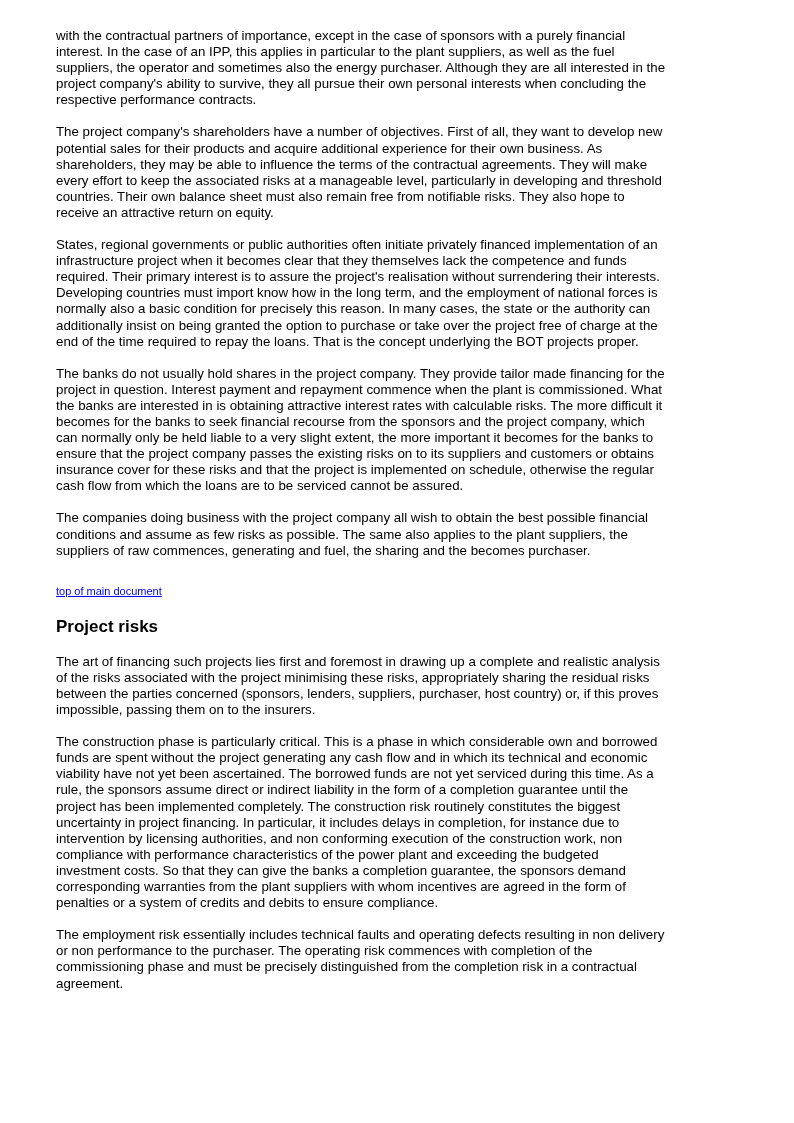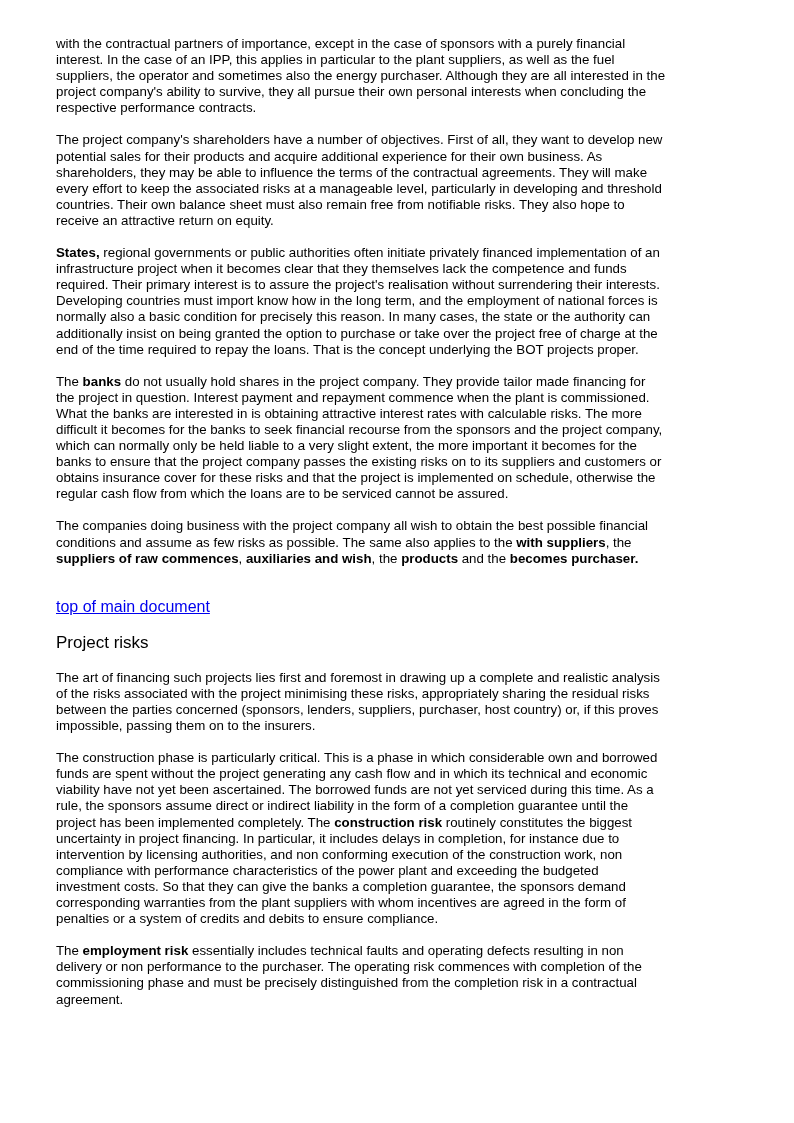--- a/index.html
+++ b/index.html
@@ -15,38 +15,38 @@
       font-family: "Liberation Sans", sans-serif;
       color: #000000;
     }
     .page {
       position: absolute;
       left: 56px;
       top: 24px;
       width: 610px;
     }
     p {
-      margin: 12px 0 16px 0;
+      margin: 4px 0 16px 0;
       font-size: 13.3px;
       line-height: 16.1px;
     }
     b {
-      font-weight: bold;
+      font-weight: normal;
     }
     a.toplink {
       display: inline-block;
       color: #0000ee;
       text-decoration: underline;
-      font-size: 16px;
+      font-size: 11px;
       line-height: 16.1px;
-      margin: 16px 0 14px 0;
+      margin: 8px 0 14px 0;
     }
     h2 {
       font-size: 17px;
-      font-weight: normal;
+      font-weight: bold;
       margin: 4px 0 17px 0;
       line-height: 20px;
     }
   </style>
 </head>
 <body>
 
 <div class="page">
 
   <p>
@@ -59,21 +59,21 @@
 
   <p>
     <b>States,</b><span> regional governments or public authorities often initiate privately financed implementation of an infrastructure project when it becomes clear that they themselves lack the competence and funds required. Their primary interest is to assure the project's realisation without surrendering their interests. Developing countries must import know how in the long term, and the employment of national forces is normally also a basic condition for precisely this reason. In many cases, the state or the authority can additionally insist on being granted the option to purchase or take over the project free of charge at the end of the time required to repay the loans. That is the concept underlying the BOT projects proper.</span>
   </p>
 
   <p>
     <span>The </span><b>banks</b><span> do not usually hold shares in the project company. They provide tailor made financing for the project in question. Interest payment and repayment commence when the plant is commissioned. What the banks are interested in is obtaining attractive interest rates with calculable risks. The more difficult it becomes for the banks to seek financial recourse from the sponsors and the project company, which can normally only be held liable to a very slight extent, the more important it becomes for the banks to ensure that the project company passes the existing risks on to its suppliers and customers or obtains insurance cover for these risks and that the project is implemented on schedule, otherwise the regular cash flow from which the loans are to be serviced cannot be assured.</span>
   </p>
 
   <p>
-    <span>The companies doing business with the project company all wish to obtain the best possible financial conditions and assume as few risks as possible. The same also applies to the </span><b>with suppliers</b><span>, the </span><b>suppliers of raw commences</b><span>, </span><b>auxiliaries and wish</b><span>, the </span><b>products</b><span> and the </span><b>becomes purchaser.</b>
+    <span>The companies doing business with the project company all wish to obtain the best possible financial conditions and assume as few risks as possible. The same also applies to the </span><b>plant suppliers</b><span>, the </span><b>suppliers of raw commences</b><span>, </span><b>generating and fuel</b><span>, the </span><b>sharing</b><span> and the </span><b>becomes purchaser.</b>
   </p>
 
   <a class="toplink" href="#">top of main document</a>
 
   <h2>Project risks</h2>
 
   <p>
     <span>The art of financing such projects lies first and foremost in drawing up a complete and realistic analysis of the risks associated with the project minimising these risks, appropriately sharing the residual risks between the parties concerned (sponsors, lenders, suppliers, purchaser, host country) or, if this proves impossible, passing them on to the insurers.</span>
   </p>
 

